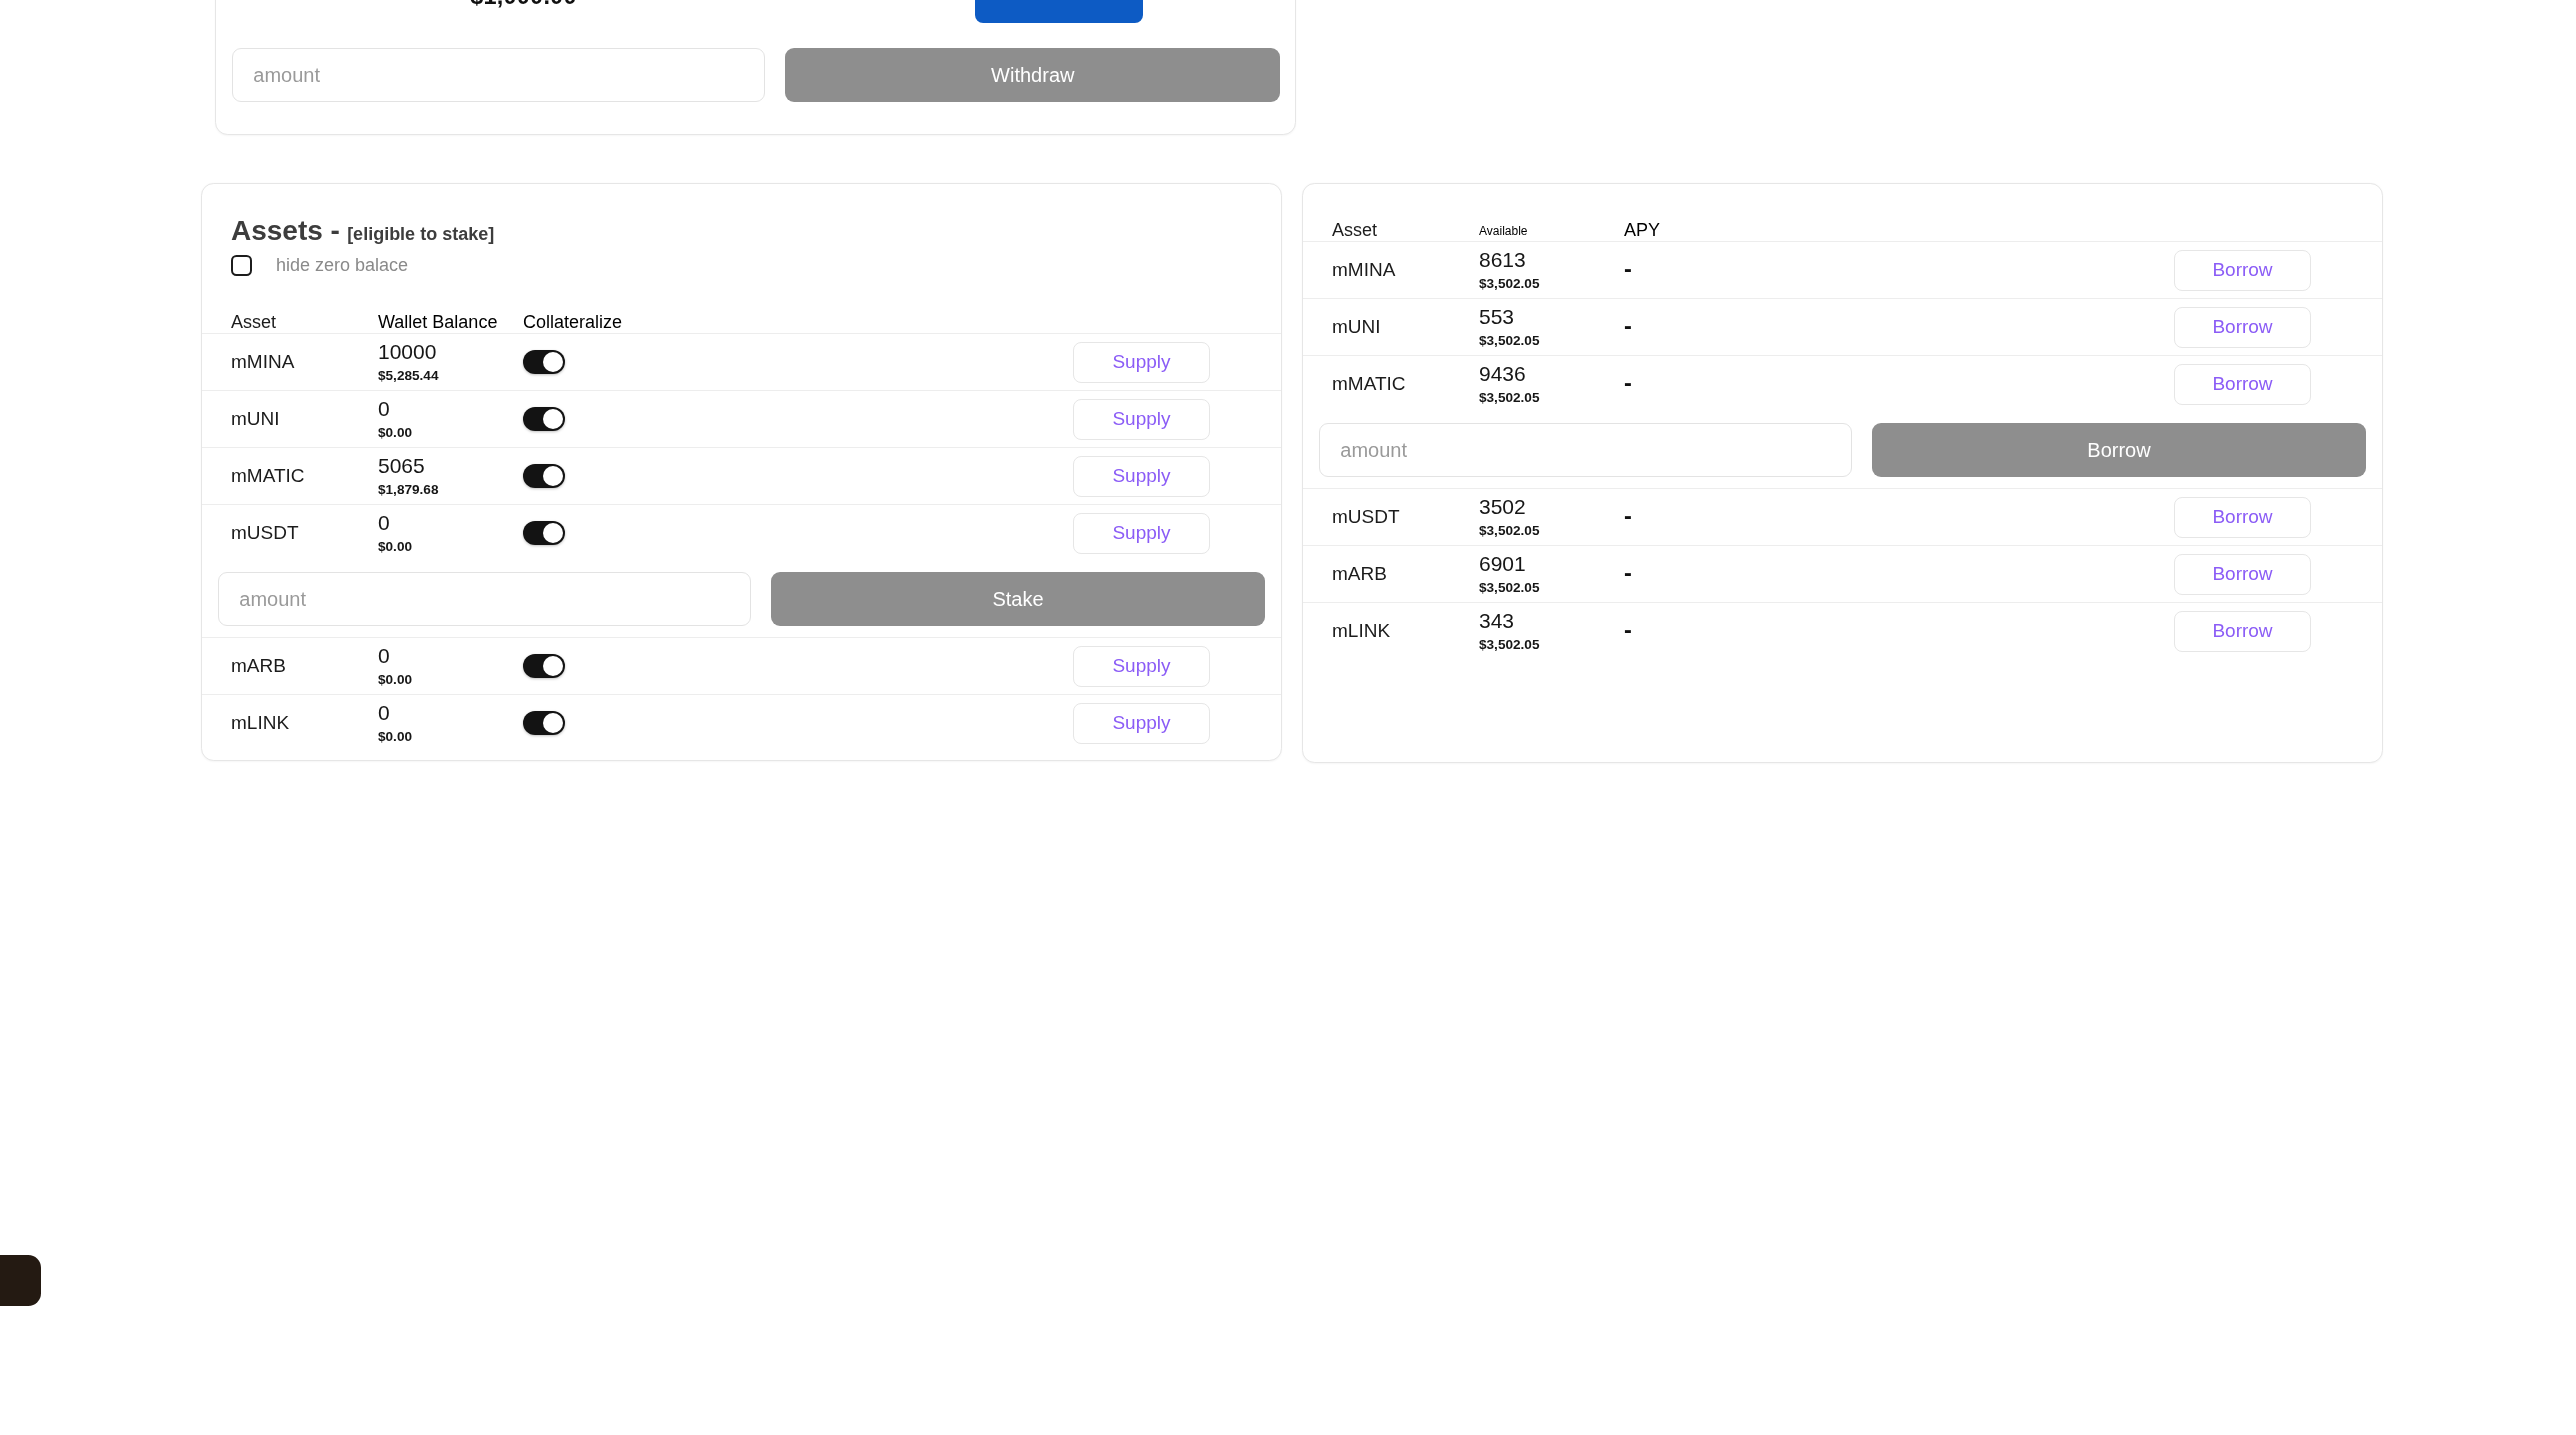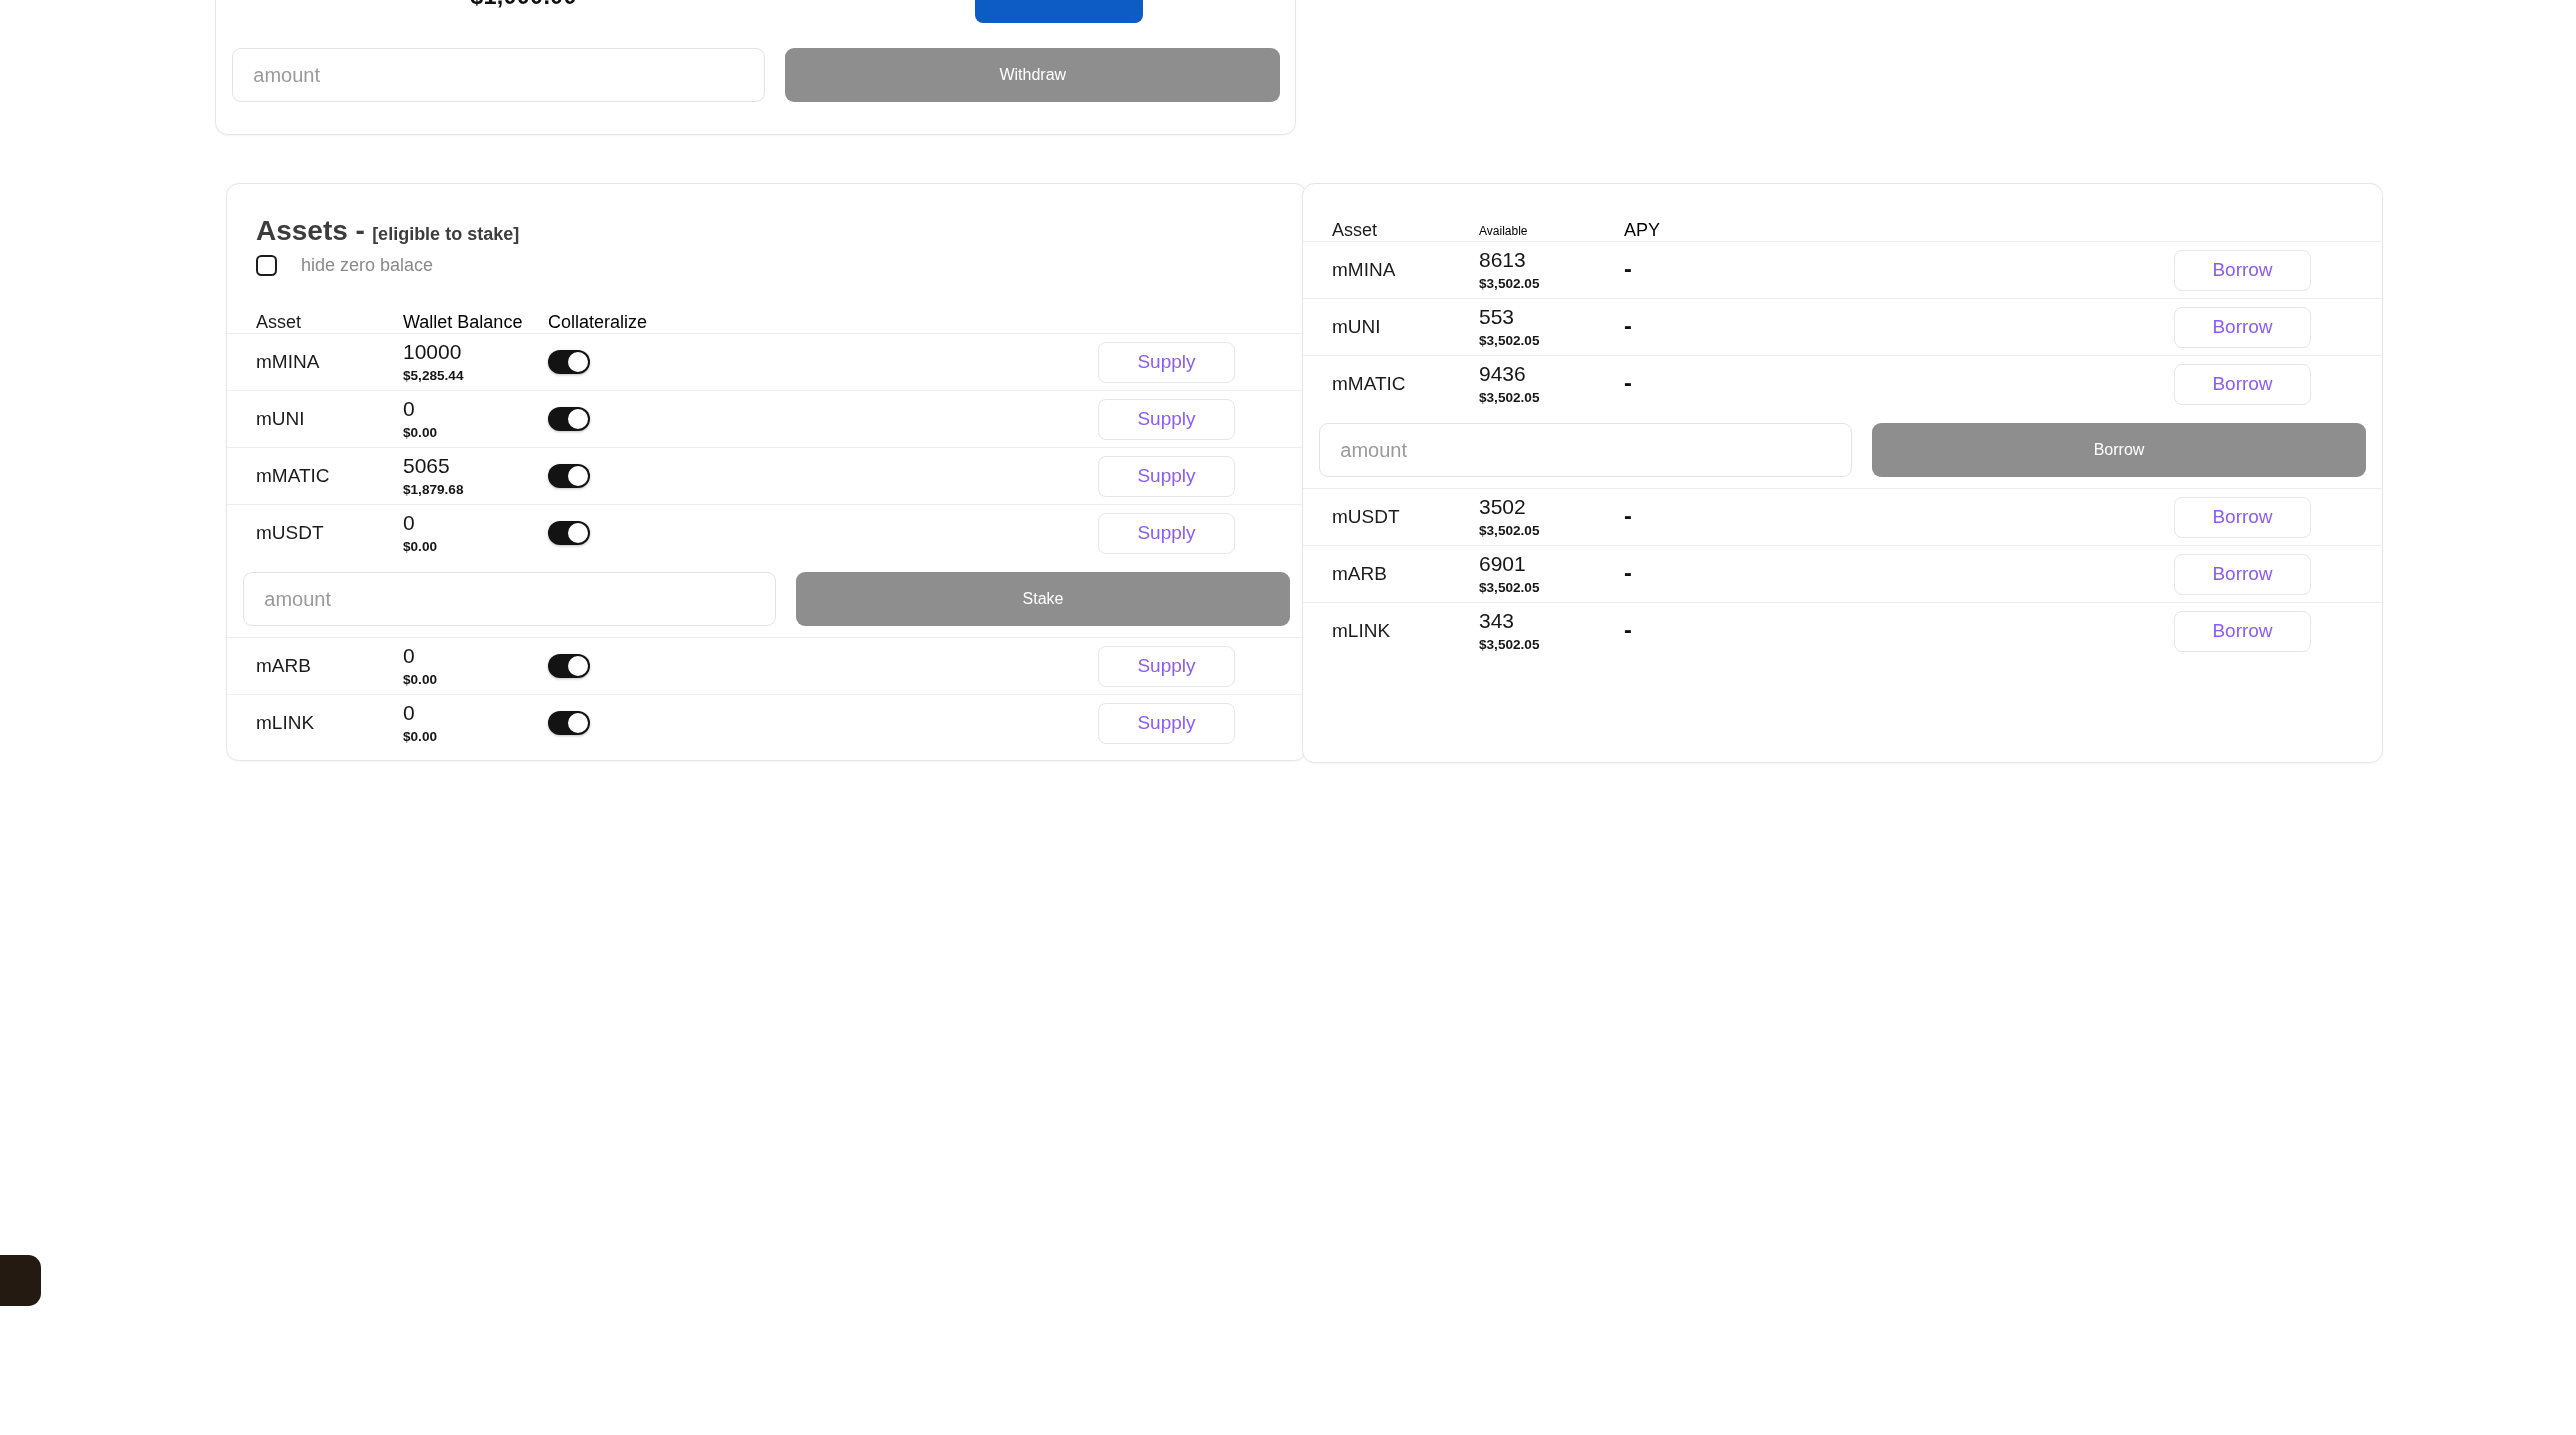--- a/index.html
+++ b/index.html
@@ -80,27 +80,27 @@
   }
   .amount-input::placeholder { color: #9a9a9a; }
 
   .gray-action-btn {
     flex: 1 1 auto;
     height: 54px;
     background: #8e8e8e;
     border: none;
     border-radius: 9px;
     color: #ffffff;
-    font-size: 16px;
+    font-size: 20px;
     font-family: "Liberation Sans", sans-serif;
     cursor: pointer;
   }
 
   
-  #assets-card  { left: 226px;  top: 183px; width: 1081px; height: 456px; }
+  #assets-card  { left: 201px;  top: 183px; width: 1081px; height: 456px; }
   #loans-card   { left: 1302px; top: 183px; width: 1081px; height: 452px; }
 
   .panel-head { padding: 33px 29px 0 29px; }
   .panel-title {
     font-size: 28px;
     font-weight: bold;
     color: #3d3d3d;
     line-height: 1;
     display: inline-block;
   }

